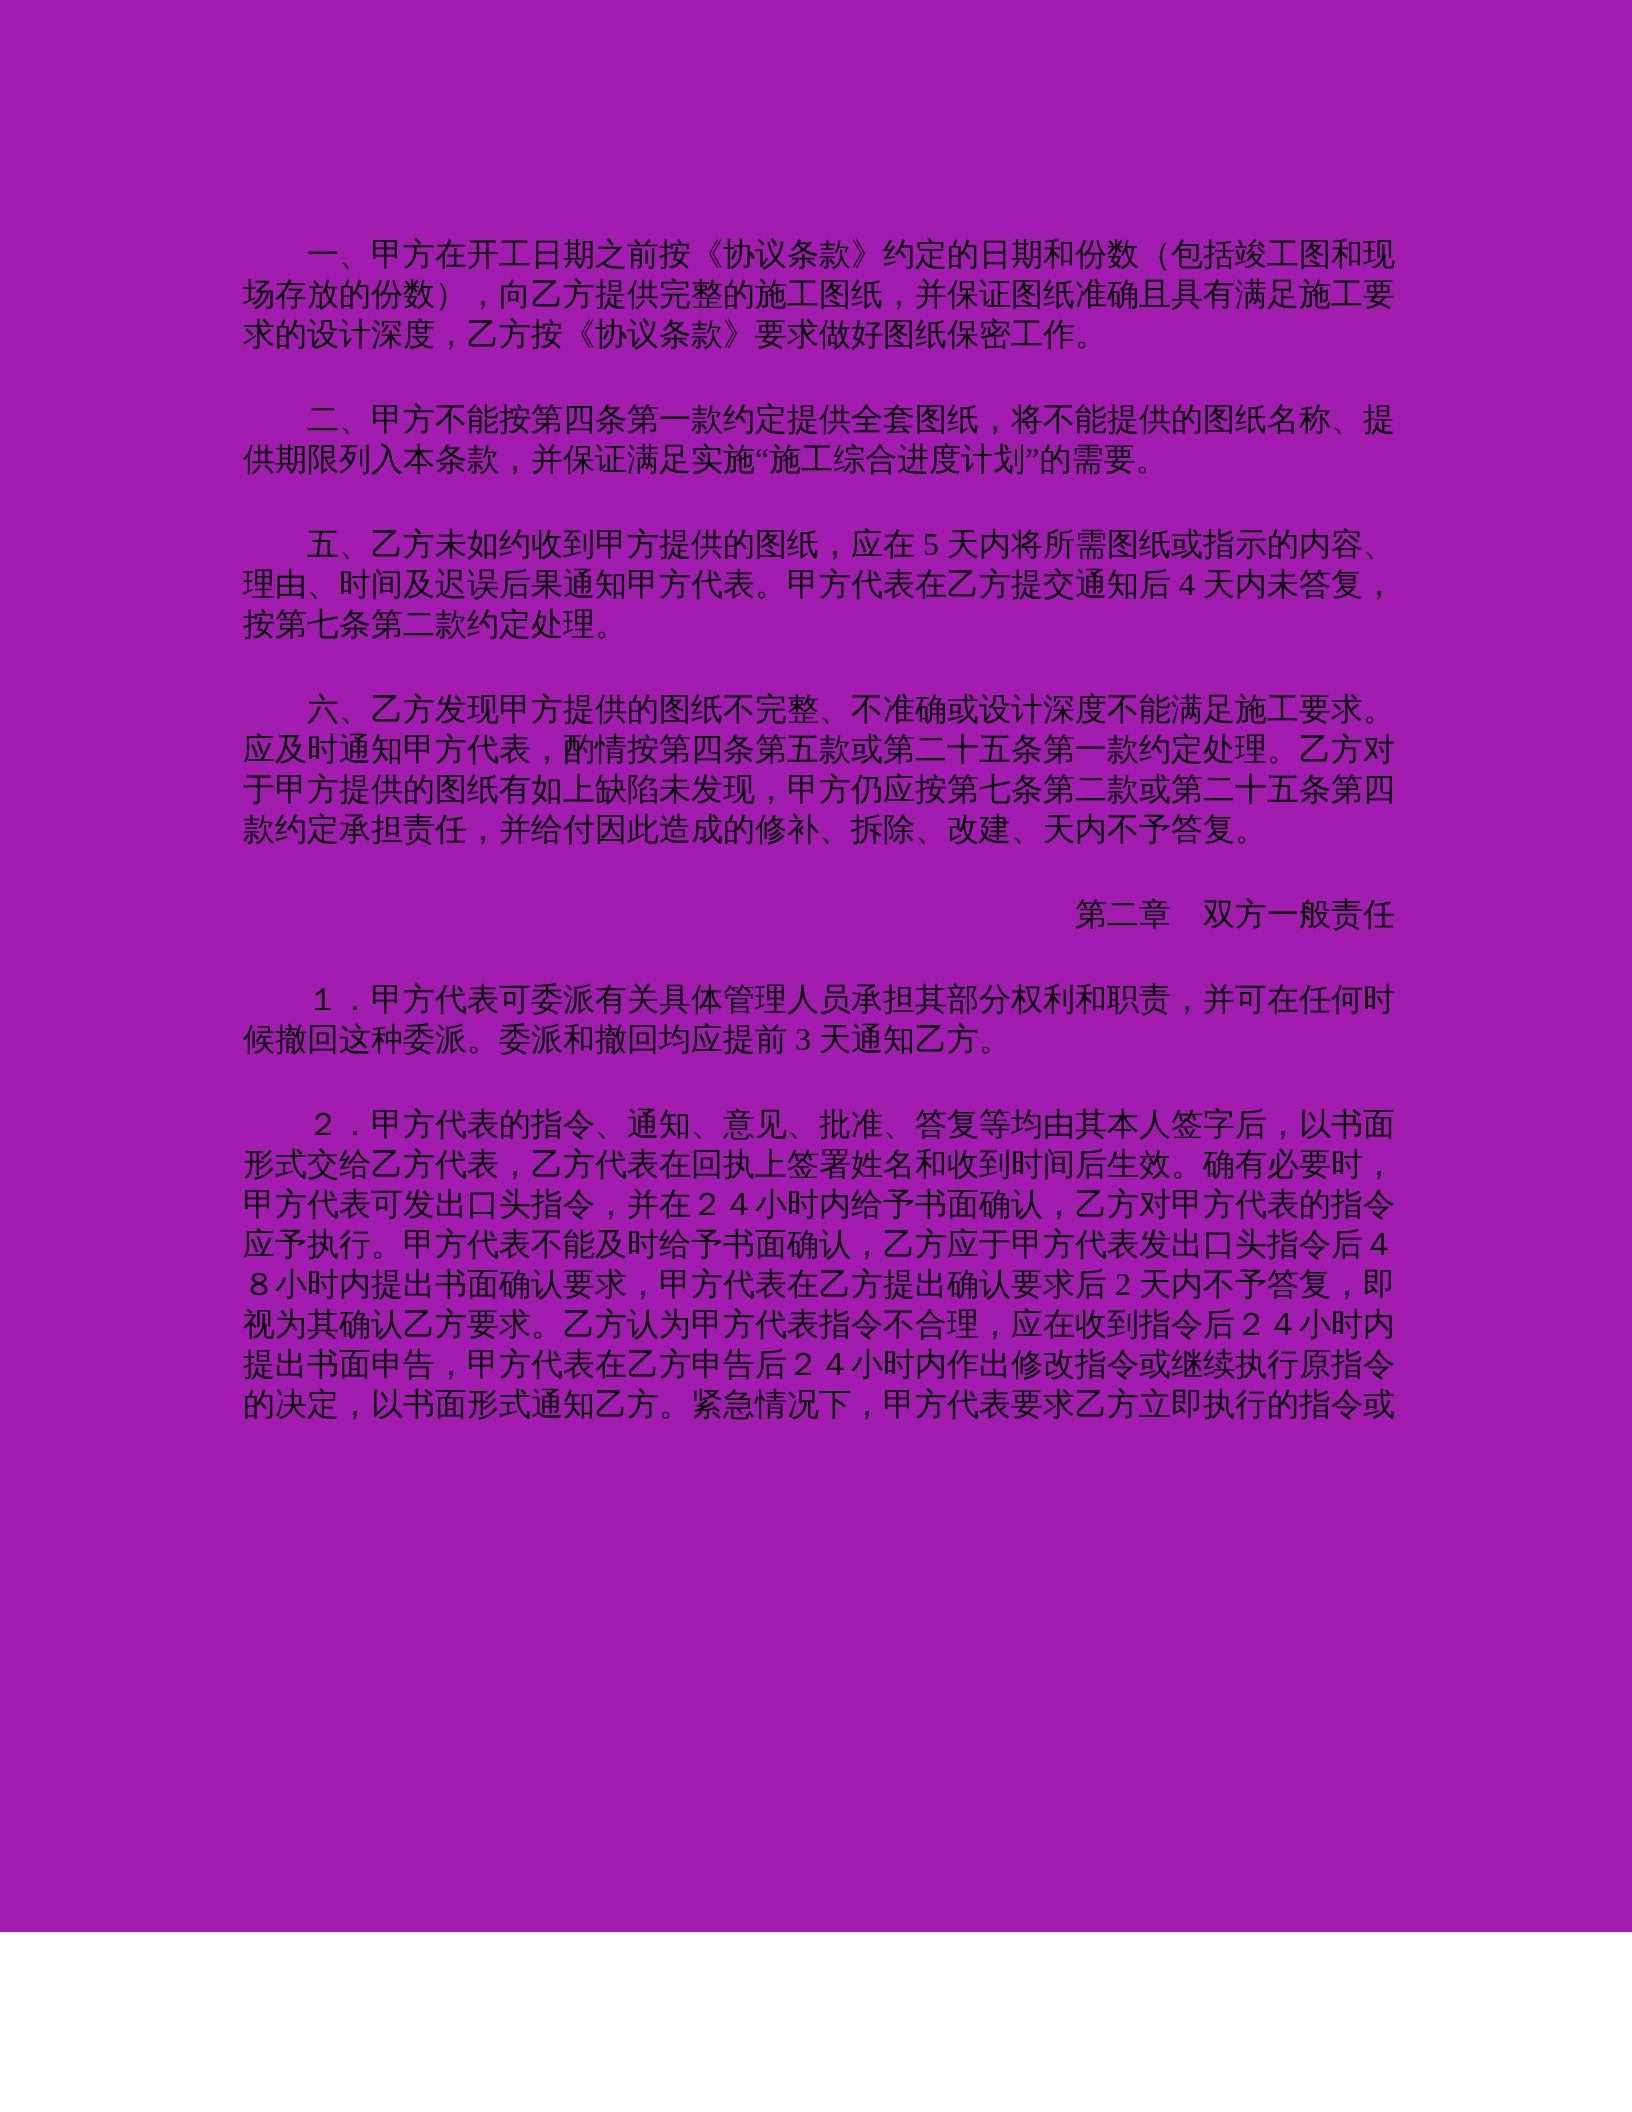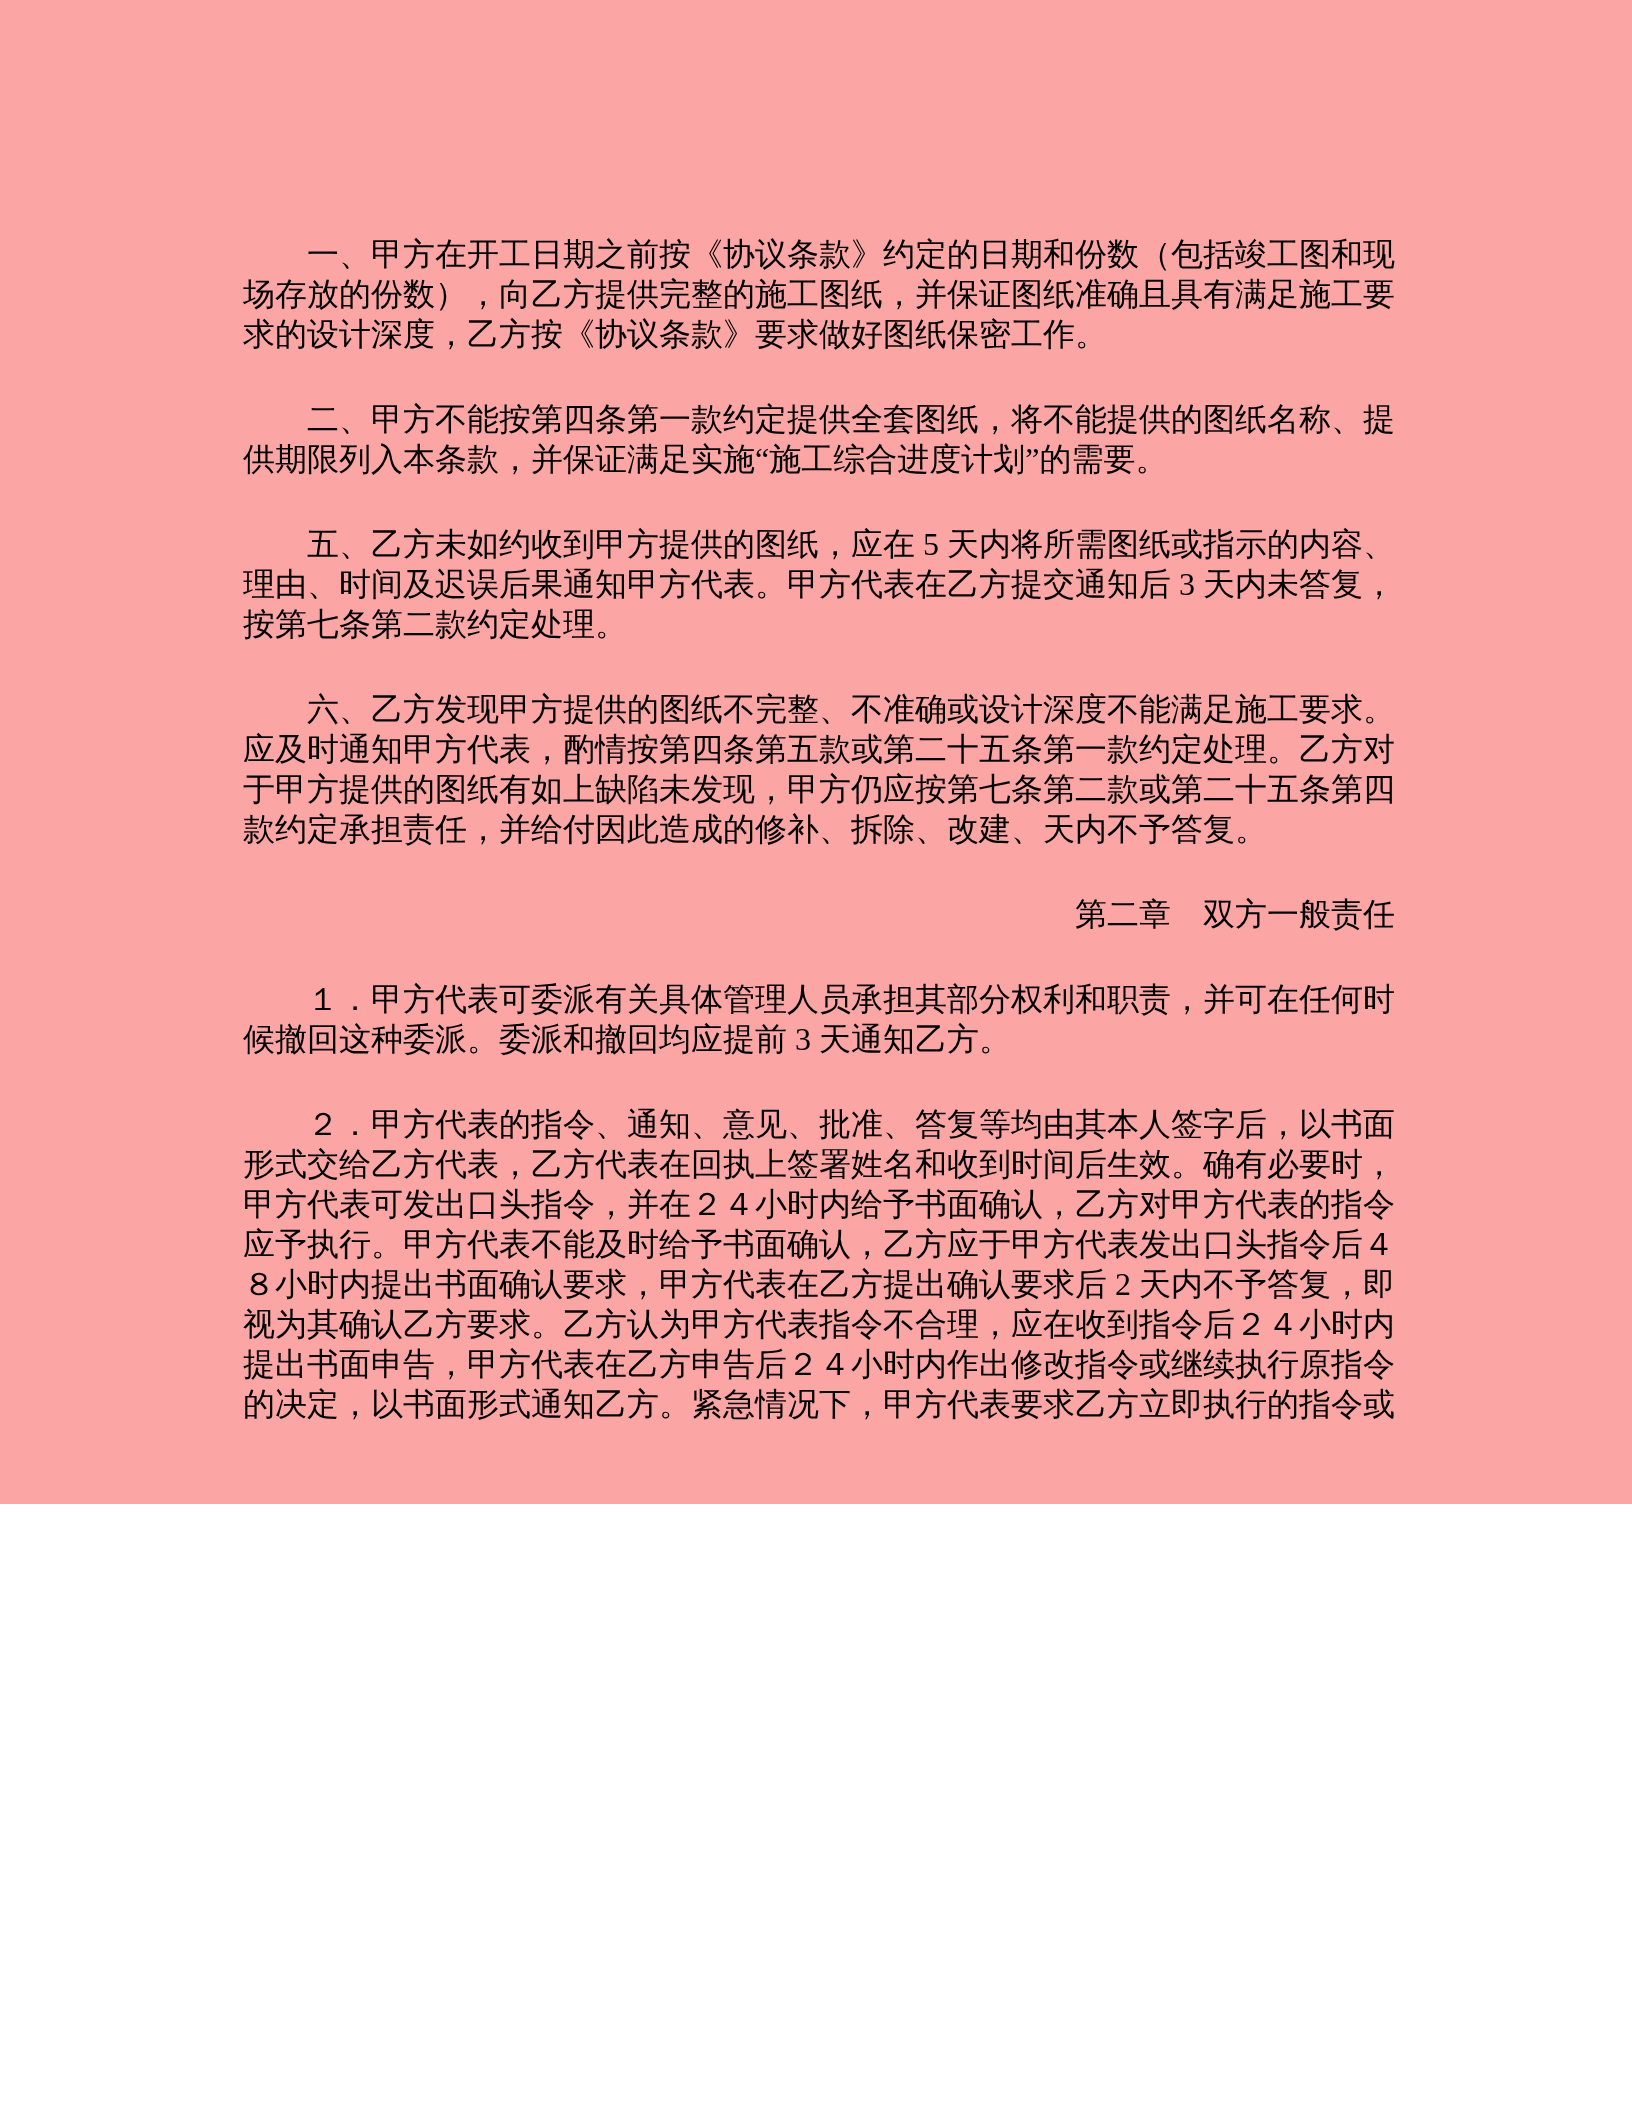--- a/index.html
+++ b/index.html
@@ -11,22 +11,22 @@
     width: 1632px;
     height: 2112px;
     position: relative;
     font-family: "Liberation Serif", "DejaVu Serif", serif;
   }
   .page {
     position: absolute;
     left: 0;
     top: 0;
     width: 1632px;
-    height: 1504px;
-    background: #fca5a5;
+    height: 1932px;
+    background: #a21caf;
     overflow: hidden;
   }
   .content {
     position: absolute;
     left: 243px;
     top: 234px;
     width: 1152px;
     color: #000000;
     font-size: 32px;
     line-height: 40px;
@@ -47,19 +47,19 @@
     text-align: right;
   }
 </style>
 </head>
 <body style="background: rgb(255, 255, 255);">
 
 <div class="page">
   <div class="content" style="color: rgb(0, 0, 0);">
       <p class="body">一、甲方在开工日期之前按《协议条款》约定的日期和份数（包括竣工图和现场存放的份数），向乙方提供完整的施工图纸，并保证图纸准确且具有满足施工要求的设计深度，乙方按《协议条款》要求做好图纸保密工作。</p>
       <p class="body">二、甲方不能按第四条第一款约定提供全套图纸，将不能提供的图纸名称、提供期限列入本条款，并保证满足实施“施工综合进度计划”的需要。</p>
-      <p class="body">五、乙方未如约收到甲方提供的图纸，应在 5 天内将所需图纸或指示的内容、理由、时间及迟误后果通知甲方代表。甲方代表在乙方提交通知后 3 天内未答复，按第七条第二款约定处理。</p>
+      <p class="body">五、乙方未如约收到甲方提供的图纸，应在 5 天内将所需图纸或指示的内容、理由、时间及迟误后果通知甲方代表。甲方代表在乙方提交通知后 4 天内未答复，按第七条第二款约定处理。</p>
       <p class="body">六、乙方发现甲方提供的图纸不完整、不准确或设计深度不能满足施工要求。应及时通知甲方代表，酌情按第四条第五款或第二十五条第一款约定处理。乙方对于甲方提供的图纸有如上缺陷未发现，甲方仍应按第七条第二款或第二十五条第四款约定承担责任，并给付因此造成的修补、拆除、改建、天内不予答复。</p>
       <p class="chapter-heading">第二章　双方一般责任</p>
       <p class="body">１．甲方代表可委派有关具体管理人员承担其部分权利和职责，并可在任何时候撤回这种委派。委派和撤回均应提前 3 天通知乙方。</p>
       <p class="body">２．甲方代表的指令、通知、意见、批准、答复等均由其本人签字后，以书面形式交给乙方代表，乙方代表在回执上签署姓名和收到时间后生效。确有必要时，甲方代表可发出口头指令，并在２４小时内给予书面确认，乙方对甲方代表的指令应予执行。甲方代表不能及时给予书面确认，乙方应于甲方代表发出口头指令后４８小时内提出书面确认要求，甲方代表在乙方提出确认要求后 2 天内不予答复，即视为其确认乙方要求。乙方认为甲方代表指令不合理，应在收到指令后２４小时内提出书面申告，甲方代表在乙方申告后２４小时内作出修改指令或继续执行原指令的决定，以书面形式通知乙方。紧急情况下，甲方代表要求乙方立即执行的指令或</p>
     </div>
 </div>
 
 </body></html>

